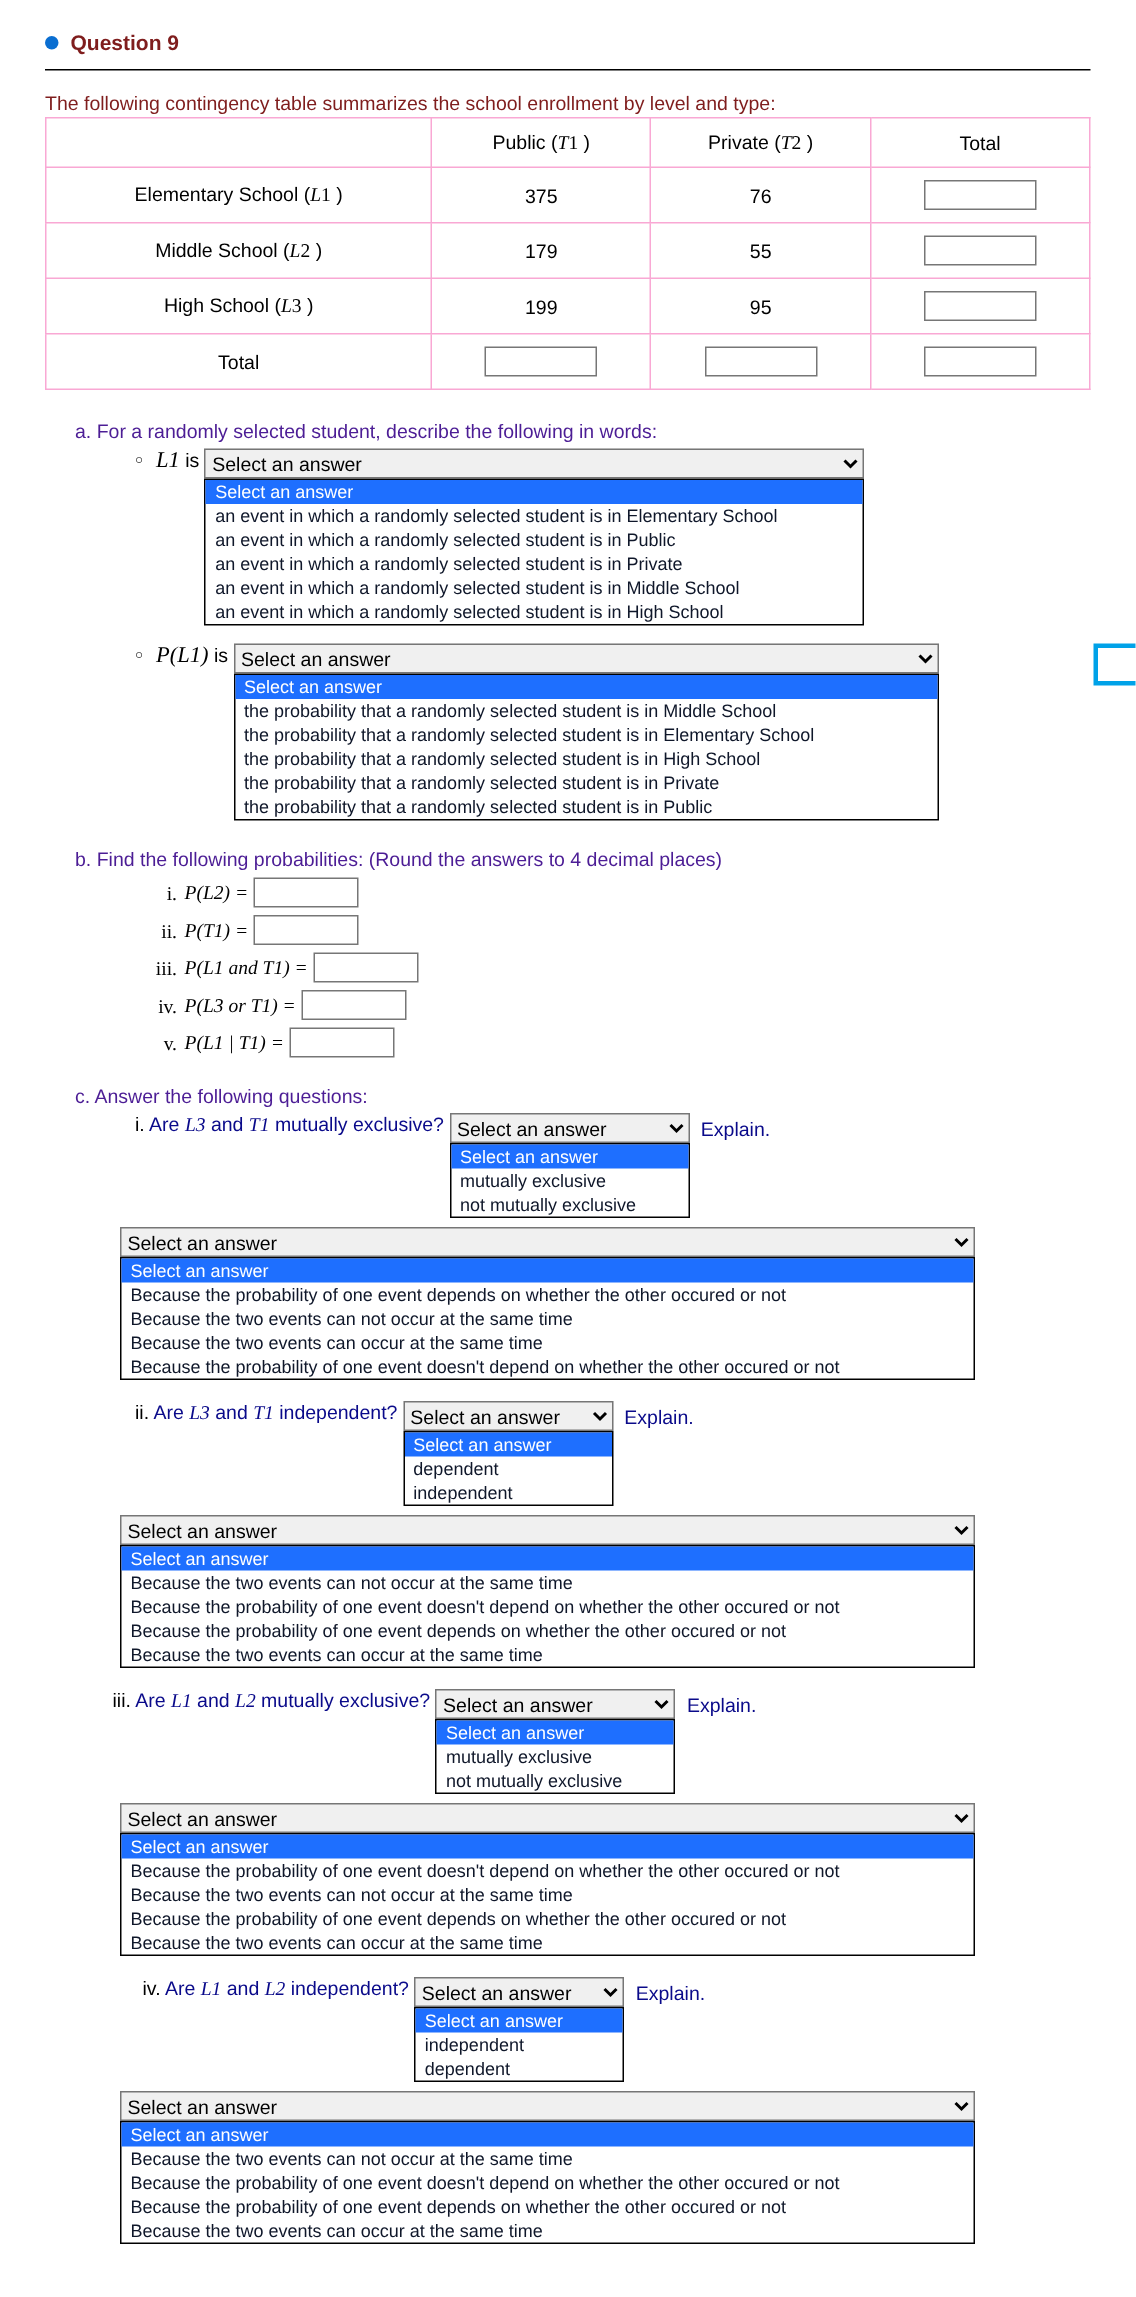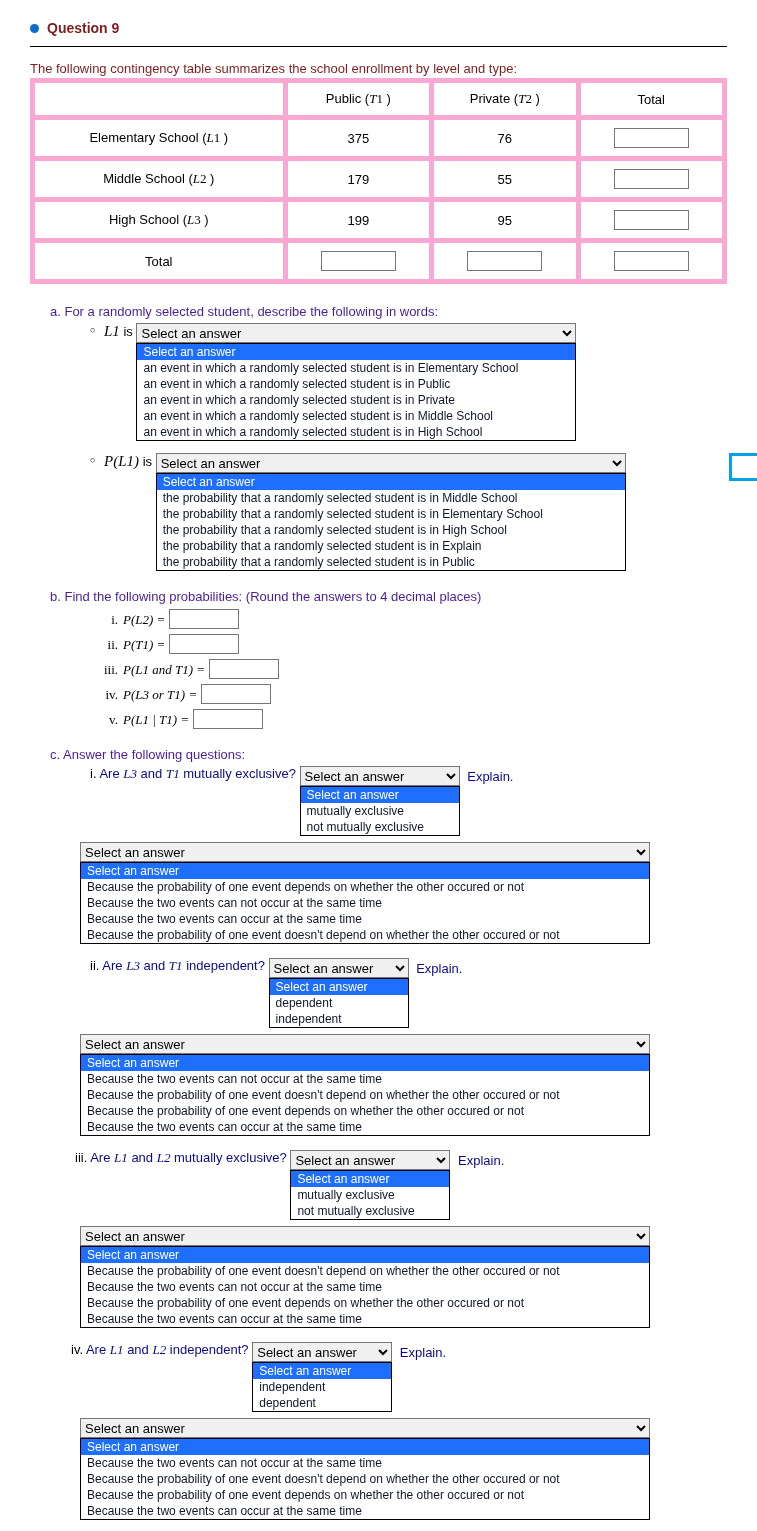--- a/index.html
+++ b/index.html
@@ -11,21 +11,21 @@
     margin: 0;
     padding: 20px 30px;
     width: 757px;
   }
   .question-header { display:flex; align-items:center; margin-bottom:10px; }
   .qbullet { width:9px; height:9px; border-radius:50%; background:#0a6ed1; margin-right:8px; }
   .qtitle { color:#7f1d1d; font-weight:bold; font-size:14px; }
   hr.top { border:none; border-top:1px solid #000; margin:10px 0 14px 0; }
   .intro { color:#7f1d1d; margin-bottom:2px; }
   table.ct { border-collapse:collapse; width:100%; margin-bottom:20px; }
-  table.ct th, table.ct td { border:5px solid #f9a8d4; text-align:center; padding:8px 4px; font-weight:normal; font-size:13px; }
+  table.ct th, table.ct td { border:1px solid #f9a8d4; text-align:center; padding:8px 4px; font-weight:normal; font-size:13px; }
   .math-it { font-family: 'Times New Roman', serif; font-style: italic; }
   .math-up { font-family: 'Times New Roman', serif; }
   .num-input { width:75px; height:20px; border:1px solid #767676; background:#fff; }
   .num-input-sm { width:70px; height:20px; border:1px solid #767676; background:#fff; }
   .part { color:#4c1d95; margin:8px 0 4px 20px; }
   ol.bullets { list-style:none; padding:0; margin:0 0 0 60px; }
   ol.bullets > li { position:relative; padding-left:14px; margin:2px 0; }
   ol.bullets > li::before { content:"○"; position:absolute; left:0; top:2px; font-size:9px; }
   .sel-wrap { display:inline-block; position:relative; vertical-align:top;}
   select.fake { border:1px solid #767676; background:#f0f0f0; font:inherit; height:20px; }
@@ -107,21 +107,21 @@
   <li style="margin-top:12px; position:relative;">
     <span class="math-it" style="font-size:15px;">P<span class="math-up">(</span>L<span class="math-up">1)</span></span>
     <span>is</span>
     <span class="sel-wrap">
       <select class="fake" style="width:470px;"><option>Select an answer</option></select>
       <div class="dropdown" style="width:470px;position:relative;">
         <div class="opt sel">Select an answer</div>
         <div class="opt">the probability that a randomly selected student is in Middle School</div>
         <div class="opt">the probability that a randomly selected student is in Elementary School</div>
         <div class="opt">the probability that a randomly selected student is in High School</div>
-        <div class="opt">the probability that a randomly selected student is in Explain</div>
+        <div class="opt">the probability that a randomly selected student is in Private</div>
         <div class="opt">the probability that a randomly selected student is in Public</div>
       </div>
     </span>
     <div class="side-box" style="position:absolute; right:-40px; top:0;"></div>
   </li>
 </ol>
 
 <div class="part" style="margin-top:18px;">b. Find the following probabilities: (Round the answers to 4 decimal places)</div>
 <ul class="roman">
   <li><span class="lbl">i.</span><span class="math-it">P<span class="math-up">(</span>L<span class="math-up">2) =</span></span> <input class="num-input-sm" style=""></li>
@@ -198,21 +198,21 @@
   <select class="fake" style="width:100%;"><option>Select an answer</option></select>
   <div class="dropdown">
     <div class="opt sel">Select an answer</div>
     <div class="opt">Because the probability of one event doesn't depend on whether the other occured or not</div>
     <div class="opt">Because the two events can not occur at the same time</div>
     <div class="opt">Because the probability of one event depends on whether the other occured or not</div>
     <div class="opt">Because the two events can occur at the same time</div>
   </div>
 </div>
 
-<div style="margin-left:41px; color:#0a0a8a;">
+<div style="margin-left:65px; color:#0a0a8a;">
   <span class="lbl" style="color:#000;">iv.</span>
   Are <span class="math-it">L<span class="math-up">1</span></span>  and <span class="math-it">L<span class="math-up">2</span></span>  independent?
   <span class="sel-wrap">
     <select class="fake" style="width:140px;"><option>Select an answer</option></select>
     <span class="explain">Explain.</span>
     <div class="dropdown" style="width:140px;">
       <div class="opt sel">Select an answer</div>
       <div class="opt">independent</div>
       <div class="opt">dependent</div>
     </div>

